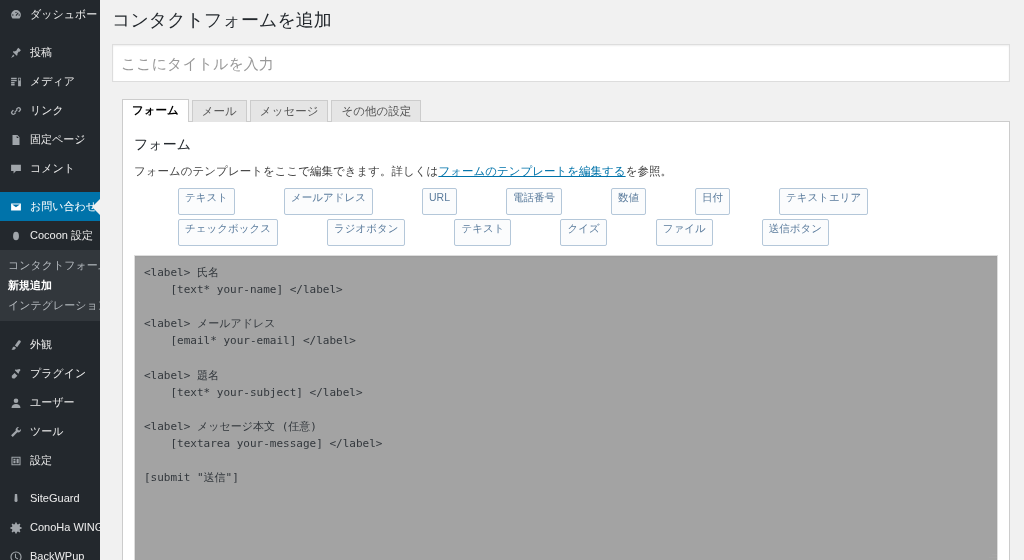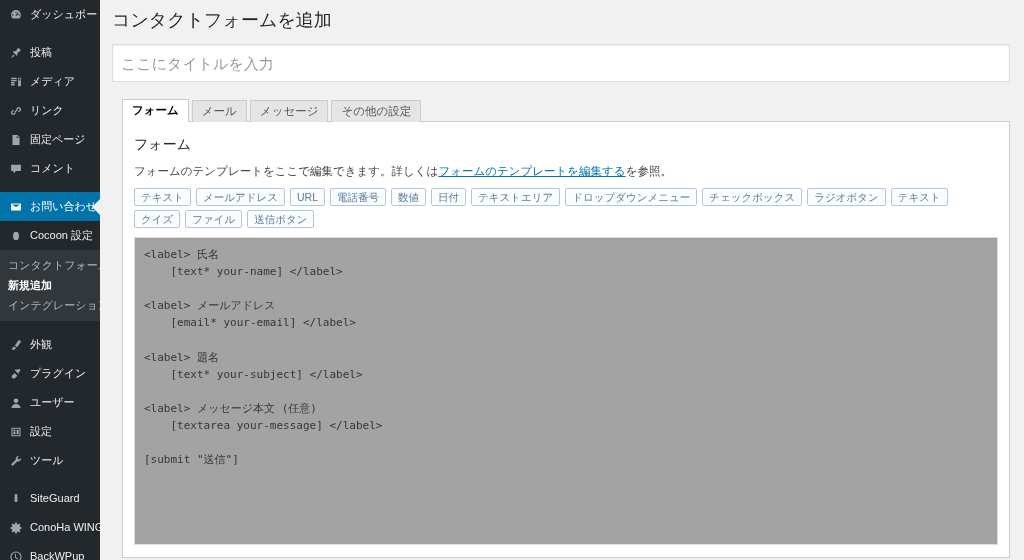--- a/index.html
+++ b/index.html
@@ -191,28 +191,29 @@
 
   .tag-row {
     display: flex;
     flex-wrap: wrap;
     gap: 4px 5px;
     margin: 0 0 9px 0;
   }
   .tag-btn {
     font-size: 10.5px;
     line-height: 13px;
-    padding: 2px 6px 1px 6px;
+    padding: 2px 6px 10px 6px;
     border: 1px solid #b4c7d9;
     background: #fbfcfd;
     color: #5a7b9c;
     border-radius: 2px;
     cursor: pointer;
     white-space: nowrap;
     font-family: "Liberation Sans", "DejaVu Sans", sans-serif;
+    margin-left: 44px;
   }
 
   #form-textarea {
     display: block;
     width: 100%;
     box-sizing: border-box;
     height: 308px;
     resize: none;
     padding: 8px 9px;
     border: 1px solid #ddd;
@@ -347,32 +348,32 @@
             <svg width="14" height="14" viewBox="0 0 20 20" fill="currentColor">
               <circle cx="10" cy="6.8" r="3.3"></circle>
               <path d="M3.6 17c0-3.6 2.8-5.6 6.4-5.6s6.4 2 6.4 5.6z"></path>
             </svg>
           </span>
           <span class="mi-label">ユーザー</span>
         </div>
         <div class="menu-item">
           <span class="mi-ico">
             <svg width="14" height="14" viewBox="0 0 20 20" fill="currentColor">
+              <path d="M14.4 3a4 4 0 0 0-4.8 5.1L3 14.7 5.3 17l6.6-6.6A4 4 0 0 0 17 5.6l-2.2 2.2-2.1-.6-.6-2.1z"></path>
+            </svg>
+          </span>
+          <span class="mi-label">ツール</span>
+        </div>
+        <div class="menu-item">
+          <span class="mi-ico">
+            <svg width="14" height="14" viewBox="0 0 20 20" fill="currentColor">
               <path d="M3.5 4h13v12h-13zm1.5 1.5v9h10v-9zm1.3 1.3h3v2h-3zm4.5 0h3v6.4h-3zm-4.5 3h3v3.4h-3z"></path>
             </svg>
           </span>
           <span class="mi-label">設定</span>
-        </div>
-        <div class="menu-item">
-          <span class="mi-ico">
-            <svg width="14" height="14" viewBox="0 0 20 20" fill="currentColor">
-              <path d="M14.4 3a4 4 0 0 0-4.8 5.1L3 14.7 5.3 17l6.6-6.6A4 4 0 0 0 17 5.6l-2.2 2.2-2.1-.6-.6-2.1z"></path>
-            </svg>
-          </span>
-          <span class="mi-label">ツール</span>
         </div>
         <div class="menu-sep"></div>
         <div class="menu-item">
           <span class="mi-ico">
             <svg width="14" height="14" viewBox="0 0 20 20" fill="currentColor">
               <path d="M8.4 3h3.2l.6 9.2a2.2 2.2 0 1 1-4.4 0z"></path>
             </svg>
           </span>
           <span class="mi-label">SiteGuard</span>
         </div>
@@ -420,21 +421,20 @@
       </p>
 
       <div class="tag-row" id="tag-row">
           <button class="tag-btn">テキスト</button>
           <button class="tag-btn">メールアドレス</button>
           <button class="tag-btn">URL</button>
           <button class="tag-btn">電話番号</button>
           <button class="tag-btn">数値</button>
           <button class="tag-btn">日付</button>
           <button class="tag-btn">テキストエリア</button>
-          <button class="tag-btn">ドロップダウンメニュー</button>
           <button class="tag-btn">チェックボックス</button>
           <button class="tag-btn">ラジオボタン</button>
           <button class="tag-btn">テキスト</button>
           <button class="tag-btn">クイズ</button>
           <button class="tag-btn">ファイル</button>
           <button class="tag-btn">送信ボタン</button>
         </div>
 
       <textarea id="form-textarea" spellcheck="false" style="">&lt;label&gt; 氏名
     [text* your-name] &lt;/label&gt;

